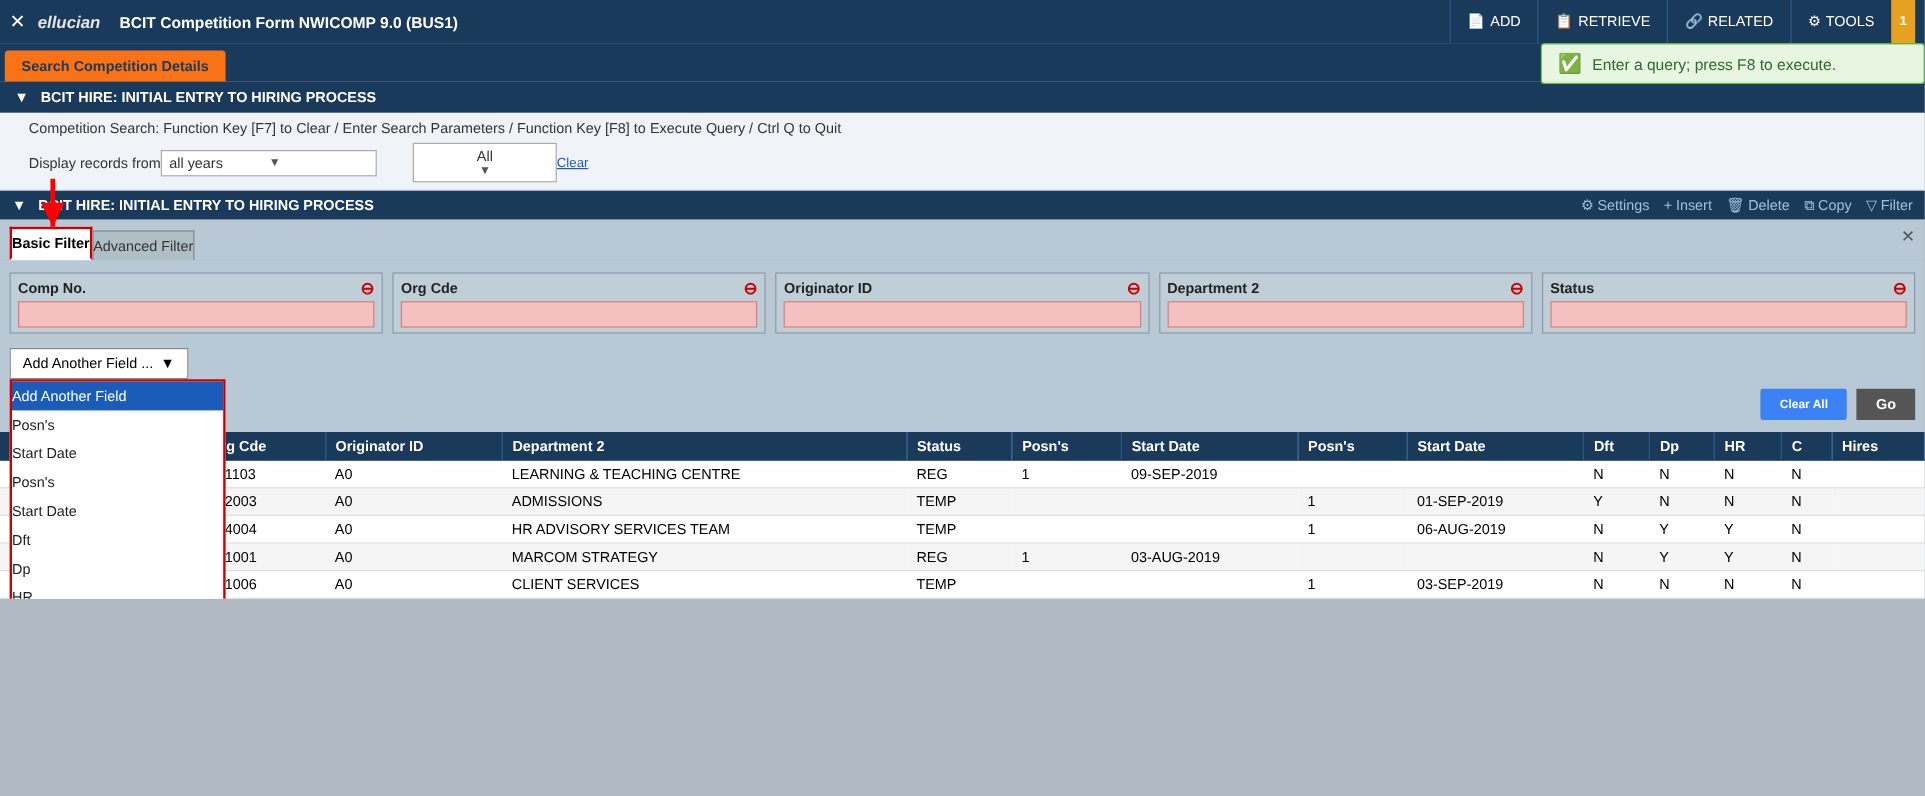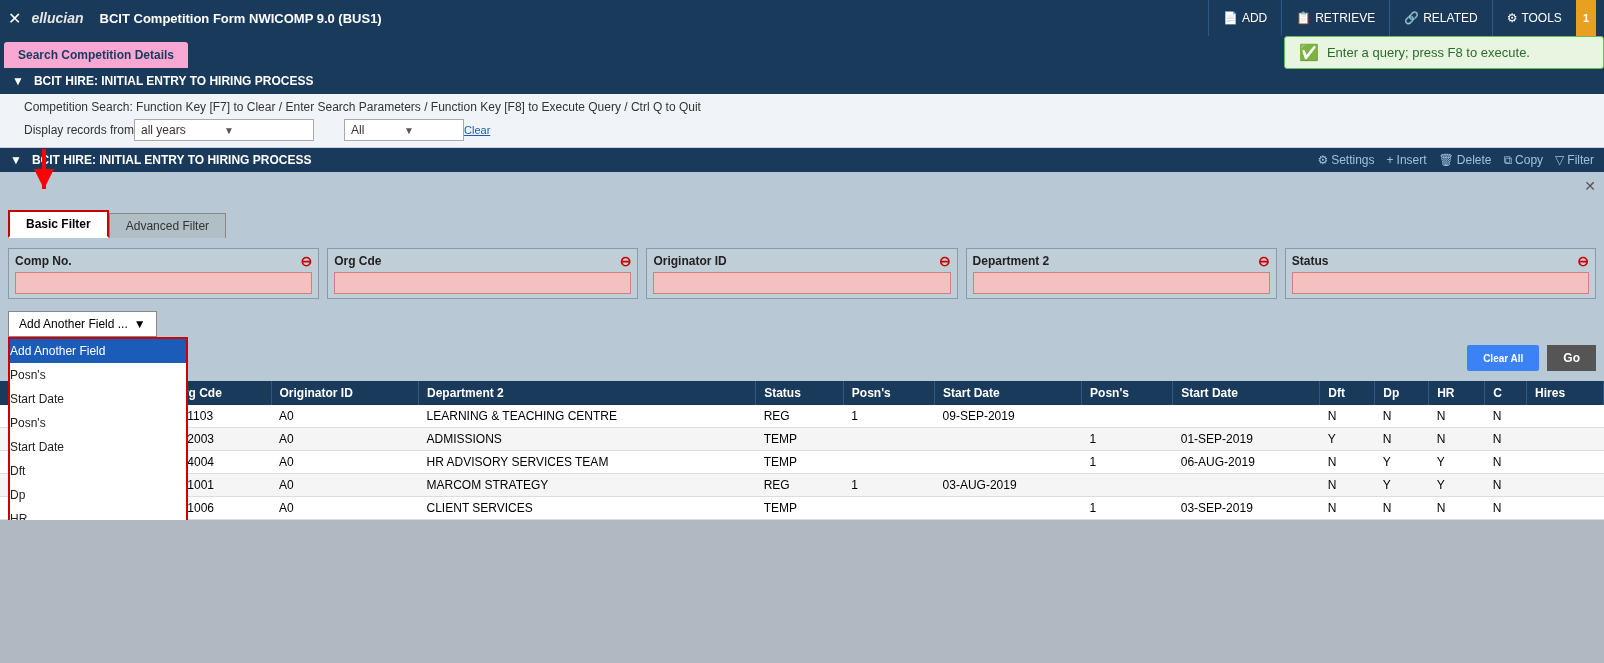--- a/index.html
+++ b/index.html
@@ -63,21 +63,21 @@
 
     
     .tab-bar {
       background: #1a3a5c;
       display: flex;
       align-items: flex-end;
       padding: 0 0 0 0;
       height: 32px;
     }
     .tab-item {
-      background: #f9a8d4;
+      background: #f97316;
       color: #1a3a5c;
       padding: 6px 14px;
       font-size: 12px;
       font-weight: bold;
       cursor: pointer;
       border-radius: 3px 3px 0 0;
       margin-left: 4px;
     }
 
     
@@ -153,28 +153,27 @@
     }
     .filter-section-title { font-weight: bold; font-size: 12px; }
     .filter-section-actions {
       display: flex;
       gap: 12px;
       font-size: 11px;
       color: #a0c0e0;
     }
     .filter-section-actions span { cursor: pointer; display: flex; align-items: center; gap: 3px; }
     .filter-tab {
-      padding: 5px 16px;
+      padding: 5px 0;
       font-size: 12px;
       cursor: pointer;
       background: #b0bec5;
       color: #333;
       border: 1px solid #888;
       border-bottom: none;
-      margin-top: 32px;
     }
     .filter-tab.active {
       background: white;
       font-weight: bold;
       border: 2px solid #c00;
       border-bottom: 2px solid white;
       color: #000;
     }
     .filter-tab-close {
       position: absolute;
@@ -389,21 +388,21 @@
 
   <div class="search-params-bar">
     <div>Competition Search: Function Key [F7] to Clear / Enter Search Parameters / Function Key [F8] to Execute Query / Ctrl Q to Quit</div>
     <div class="search-params-row">
       <span class="search-params-label">Display records from</span>
       <div class="search-dropdown">
         <span>all years</span>
         <span class="dropdown-arrow">▼</span>
       </div>
       <span style="margin-left:30px;"></span>
-      <div class="search-dropdown" style="min-width:120px;">
+      <div class="search-dropdown" style="min-width:120px;flex-direction:column;">
         <span>All</span>
         <span class="dropdown-arrow">▼</span>
       </div>
       <span class="clear-link">Clear</span>
     </div>
   </div>
 
   <div class="filter-section-header">
     <div style="display:flex;align-items:center;gap:6px;">
       <span class="section-collapse">▼</span>

